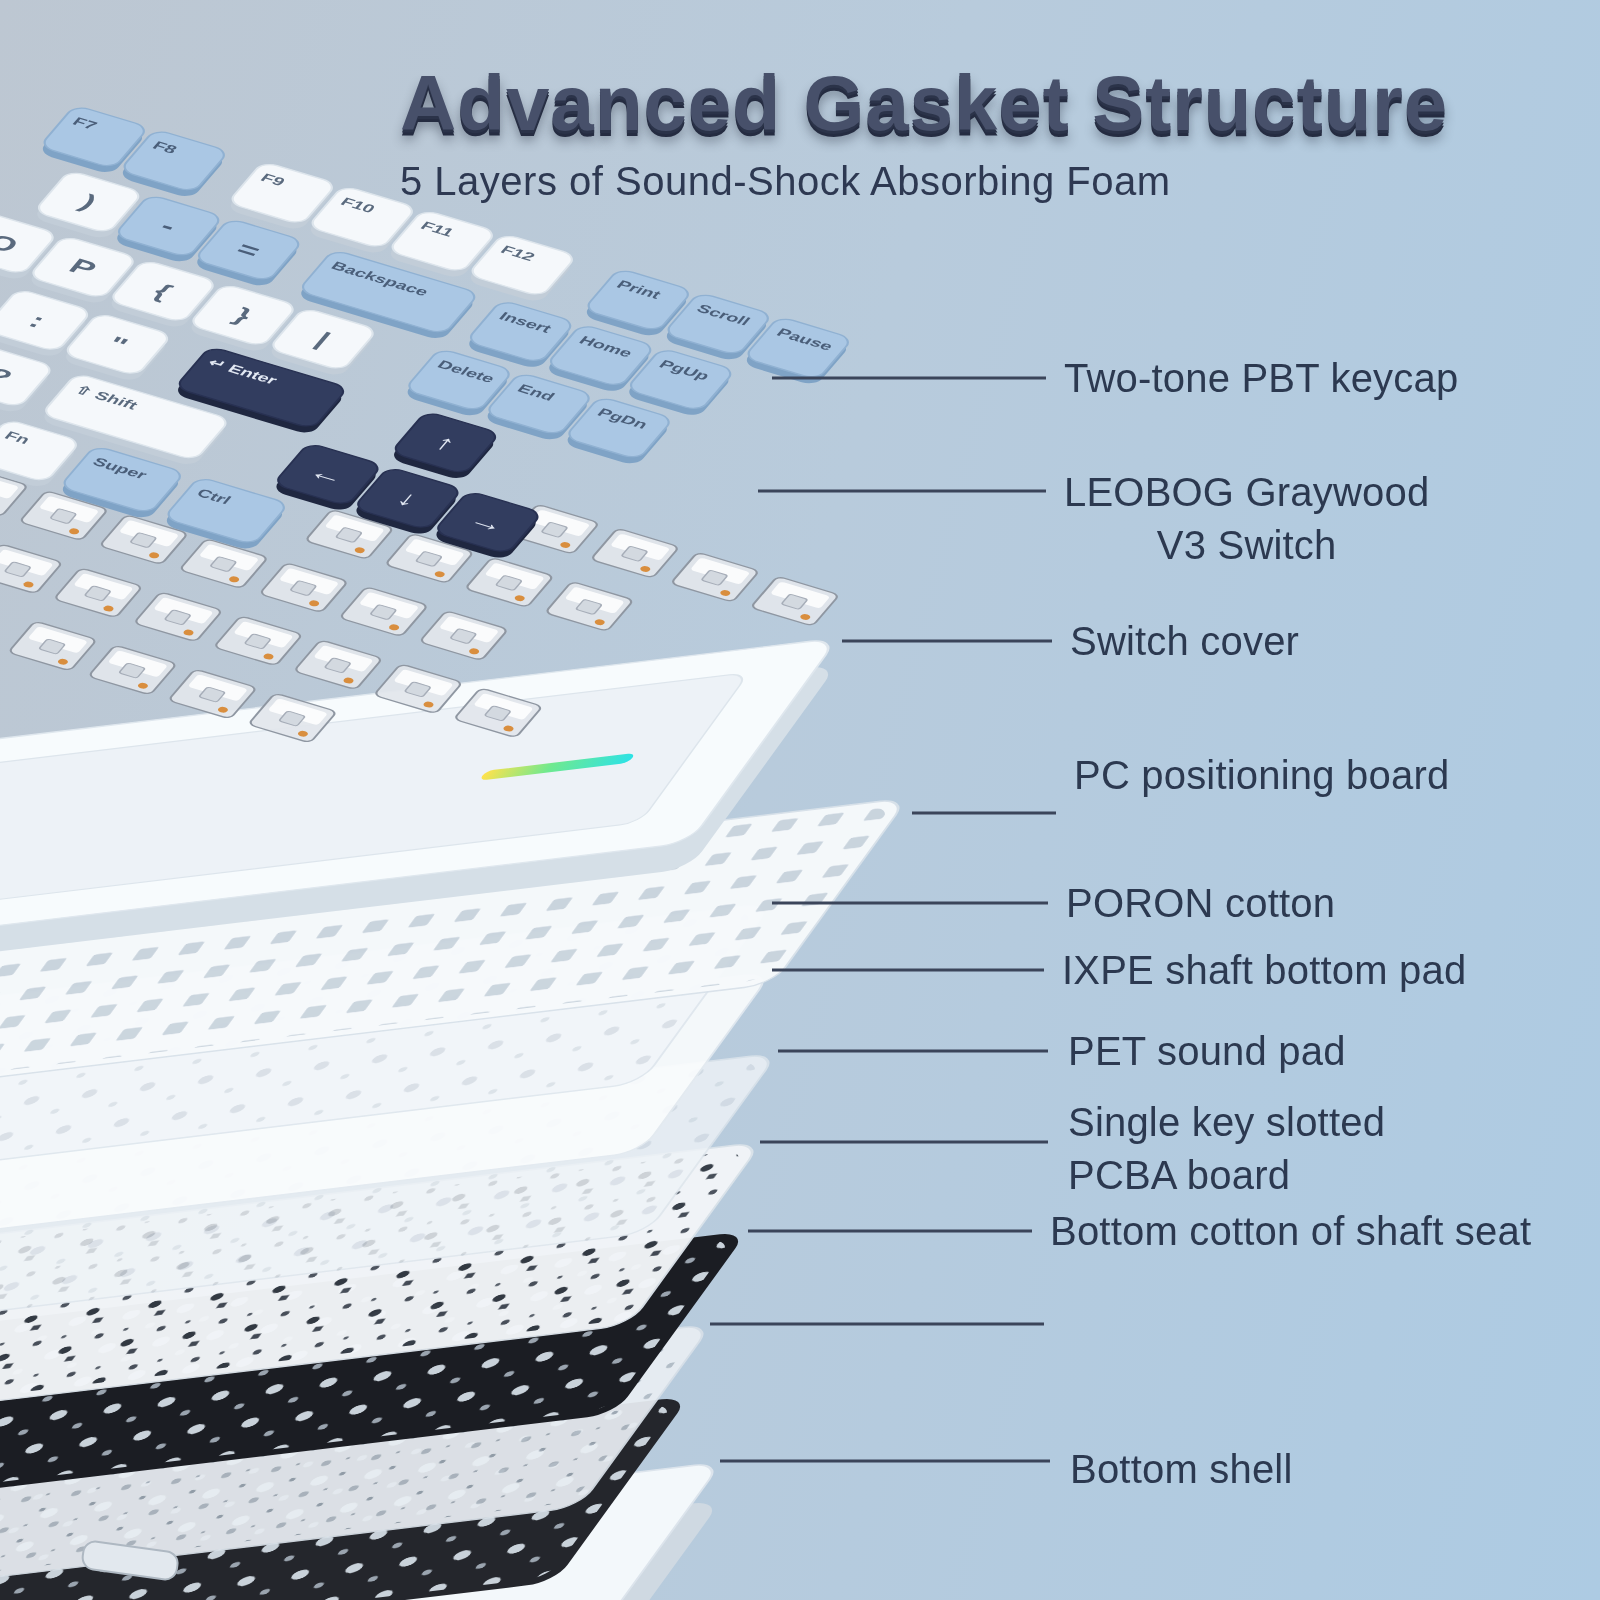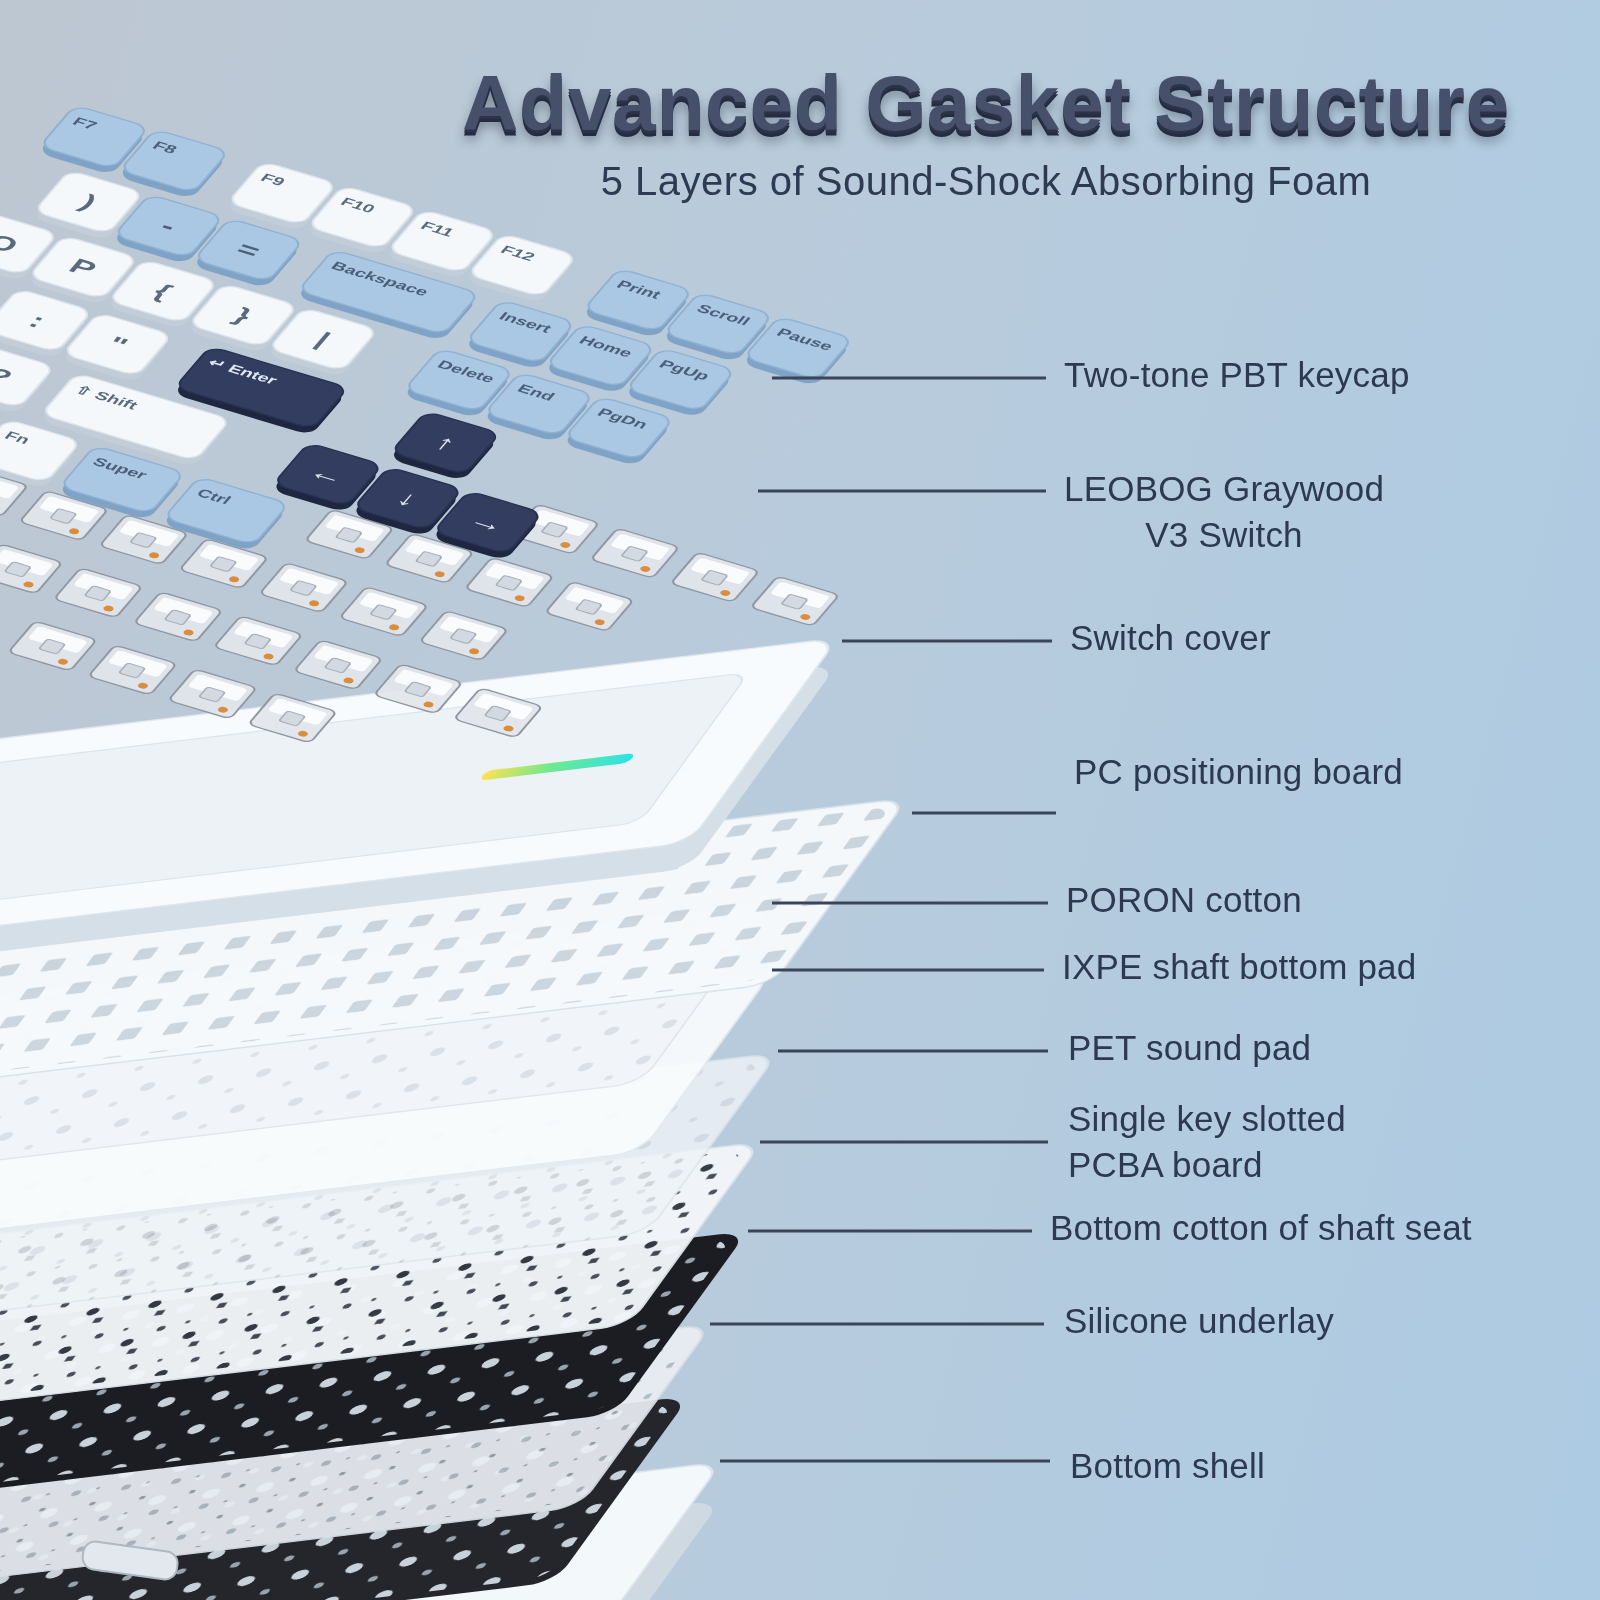--- a/index.html
+++ b/index.html
@@ -1,25 +1,25 @@
 <!DOCTYPE html>
 <html><head>
 <meta charset="utf-8">
 <style>
   *{margin:0;padding:0;box-sizing:border-box}
   html,body{width:1600px;height:1600px}
   body{font-family:"Liberation Sans",sans-serif}
   .stage{position:relative;width:1600px;height:1600px;overflow:hidden;
          background:linear-gradient(105deg,#bdc7d2 0%,#b8cbdc 48%,#adcbe3 100%)}
   #art{position:absolute;left:0;top:0;width:1600px;height:1600px}
-  .title-block{position:absolute;left:400px;right:28px;top:58px;text-align:center}
+  .title-block{position:absolute;left:400px;right:28px;top:58px;}
   .title-block h1{font-size:78px;font-weight:800;letter-spacing:1px;color:#47506a;
       text-shadow:0 3px 0 #2b3349,0 6px 0 #252c41,0 10px 12px rgba(25,31,48,.42)}
   .title-block h2{font-size:40px;font-weight:500;color:#2e3952;margin-top:10px;letter-spacing:.5px}
-  .callout-label{position:absolute;font-size:35px;color:#2c3950;white-space:pre-line;
+  .callout-label{position:absolute;font-size:40px;color:#2c3950;white-space:pre-line;
       line-height:1.32;letter-spacing:.2px}
 </style>
 </head>
 <body>
 
 <div class="stage">
 
   <svg id="art" viewBox="0 0 1600 1600" xmlns="http://www.w3.org/2000/svg">
     <defs>
       <linearGradient id="stripGrad" x1="0" y1="0" x2="1" y2="0">
@@ -464,15 +464,14 @@
     <div class="callout-label" style="left: 1064px; top: 466px; text-align: center;">LEOBOG Graywood
 V3 Switch</div>
     <div class="callout-label" style="left: 1070px; top: 615px;">Switch cover</div>
     <div class="callout-label" style="left: 1074px; top: 749px;">PC positioning board</div>
     <div class="callout-label" style="left: 1066px; top: 877px;">PORON cotton</div>
     <div class="callout-label" style="left: 1062px; top: 944px;">IXPE shaft bottom pad</div>
     <div class="callout-label" style="left: 1068px; top: 1025px;">PET sound pad</div>
     <div class="callout-label" style="left: 1068px; top: 1096px;">Single key slotted
 PCBA board</div>
     <div class="callout-label" style="left: 1050px; top: 1205px;">Bottom cotton of shaft seat</div>
-    <div class="callout-label" style="left: 1064px; top: 1298px;">Silicone underlay</div>
     <div class="callout-label" style="left: 1070px; top: 1435px; margin-top: 8px;">Bottom shell</div>
   </div>
 
 </body></html>

